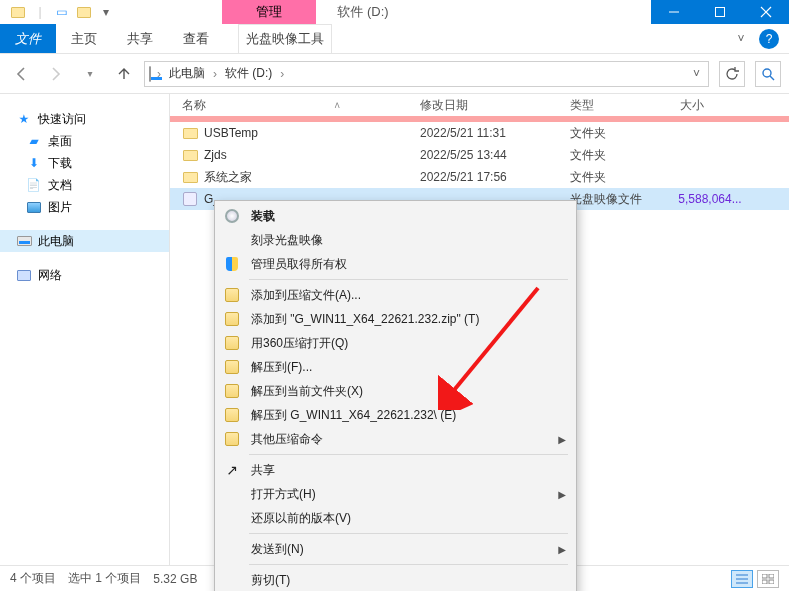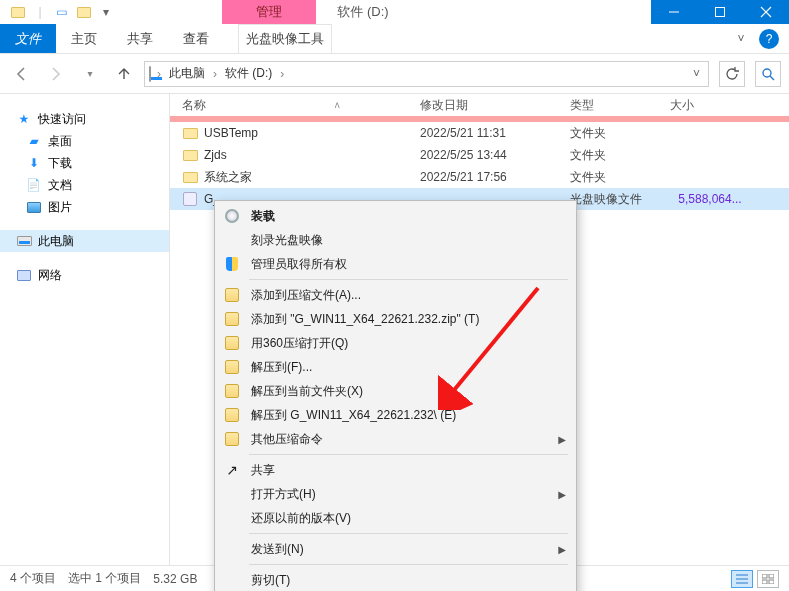--- a/index.html
+++ b/index.html
@@ -1,21 +1,21 @@
 <!DOCTYPE html>
 <html><head>
 <meta charset="utf-8">
 <style>
   * { box-sizing: border-box; font-family: "Microsoft YaHei", "Segoe UI", sans-serif; }
   body { margin:0; width:789px; height:591px; background:#fff; overflow:hidden; font-size:12px; color:#000; position:relative; }
   
   .qat { height:24px; background:#fff; display:flex; align-items:center; padding-left:10px; gap:6px; position:relative; }
   .qat-icon { width:16px; height:16px; display:flex; align-items:center; justify-content:center; }
   .context-tab { position:absolute; left:222px; top:0; height:24px; display:flex; }
-  .context-tab .ct-group { width:94px; background:#ff6fa8; color:#7f1d1d; text-align:center; line-height:24px; font-size:13px; }
+  .context-tab .ct-group { width:94px; background:#ff6fa8; color:#000000; text-align:center; line-height:24px; font-size:13px; }
   .context-tab .ct-app   { width:94px; background:#fff; color:#555; text-align:center; line-height:24px; font-size:13px; }
   .win-controls { position:absolute; right:0; top:0; height:24px; display:flex; }
   .win-btn { width:46px; height:24px; display:flex; align-items:center; justify-content:center; background:#0078d7; color:#fff; }
   
   .ribbon { height:30px; display:flex; align-items:stretch; border-bottom:1px solid #e4e4e4; }
   .ribbon .tab { width:56px; display:flex; align-items:center; justify-content:center; font-size:13px; color:#444; background:#fff; }
   .ribbon .tab.file { width:56px; background:#0078d7; color:#fff;font-style:italic; }
   .ribbon .tab.pink { width:94px; background:#fff; color:#444; border-top:1px solid #e4e4e4; border-left:1px solid #e4e4e4; border-right:1px solid #e4e4e4;}
   .ribbon .collapse { margin-left:auto; display:flex; align-items:center; gap:8px; padding-right:10px;}
   .collapse .chev, .collapse .help { width:20px; height:20px; display:flex; align-items:center; justify-content:center; }
@@ -38,21 +38,21 @@
   .star { color:#1f8fff; }
   .blue { color:#1f8fff; }
   .folder-mini { width:14px; height:11px; background:#ffe9a6; border:1px solid #e0c060; border-radius:1px; }
   .sidebar .gap { height:12px; }
   
   .files { flex:1; position:relative; }
   .cols { display:flex; height:28px; align-items:center; border-bottom:6px solid #fca5a5; font-size:12px; color:#555; }
   .col-name { width:250px; padding-left:12px; display:flex; align-items:center; gap:70px;}
   .col-date { width:150px; }
   .col-type { width:100px; }
-  .col-size { width:80px; }
+  .col-size { width:80px;margin-left:10px; }
   .hdr-chev { color:#888; font-size:10px; margin-left:auto; margin-right:80px;}
   .row { display:flex; height:22px; align-items:center; font-size:12px; color:#333; }
   .row .c-name { width:250px; padding-left:12px; display:flex; align-items:center; gap:6px;}
   .row .c-date { width:150px; color:#444; }
   .row .c-type { width:100px; color:#444;font-family:Liberation Serif, serif; }
   .row .c-size { width:80px; text-align:center; color:#6d28d9;}
   .row.sel { background:#cfe8fb; }
   .fico { width:16px; height:16px; display:flex; align-items:center; justify-content:center; }
   .fico .fold { width:15px; height:11px; background:#ffe9a6; border:1px solid #e0c060; border-radius:1px; }
   .fico .iso { width:14px; height:14px; border:1px solid #aac; background:#eef; border-radius:2px; }

